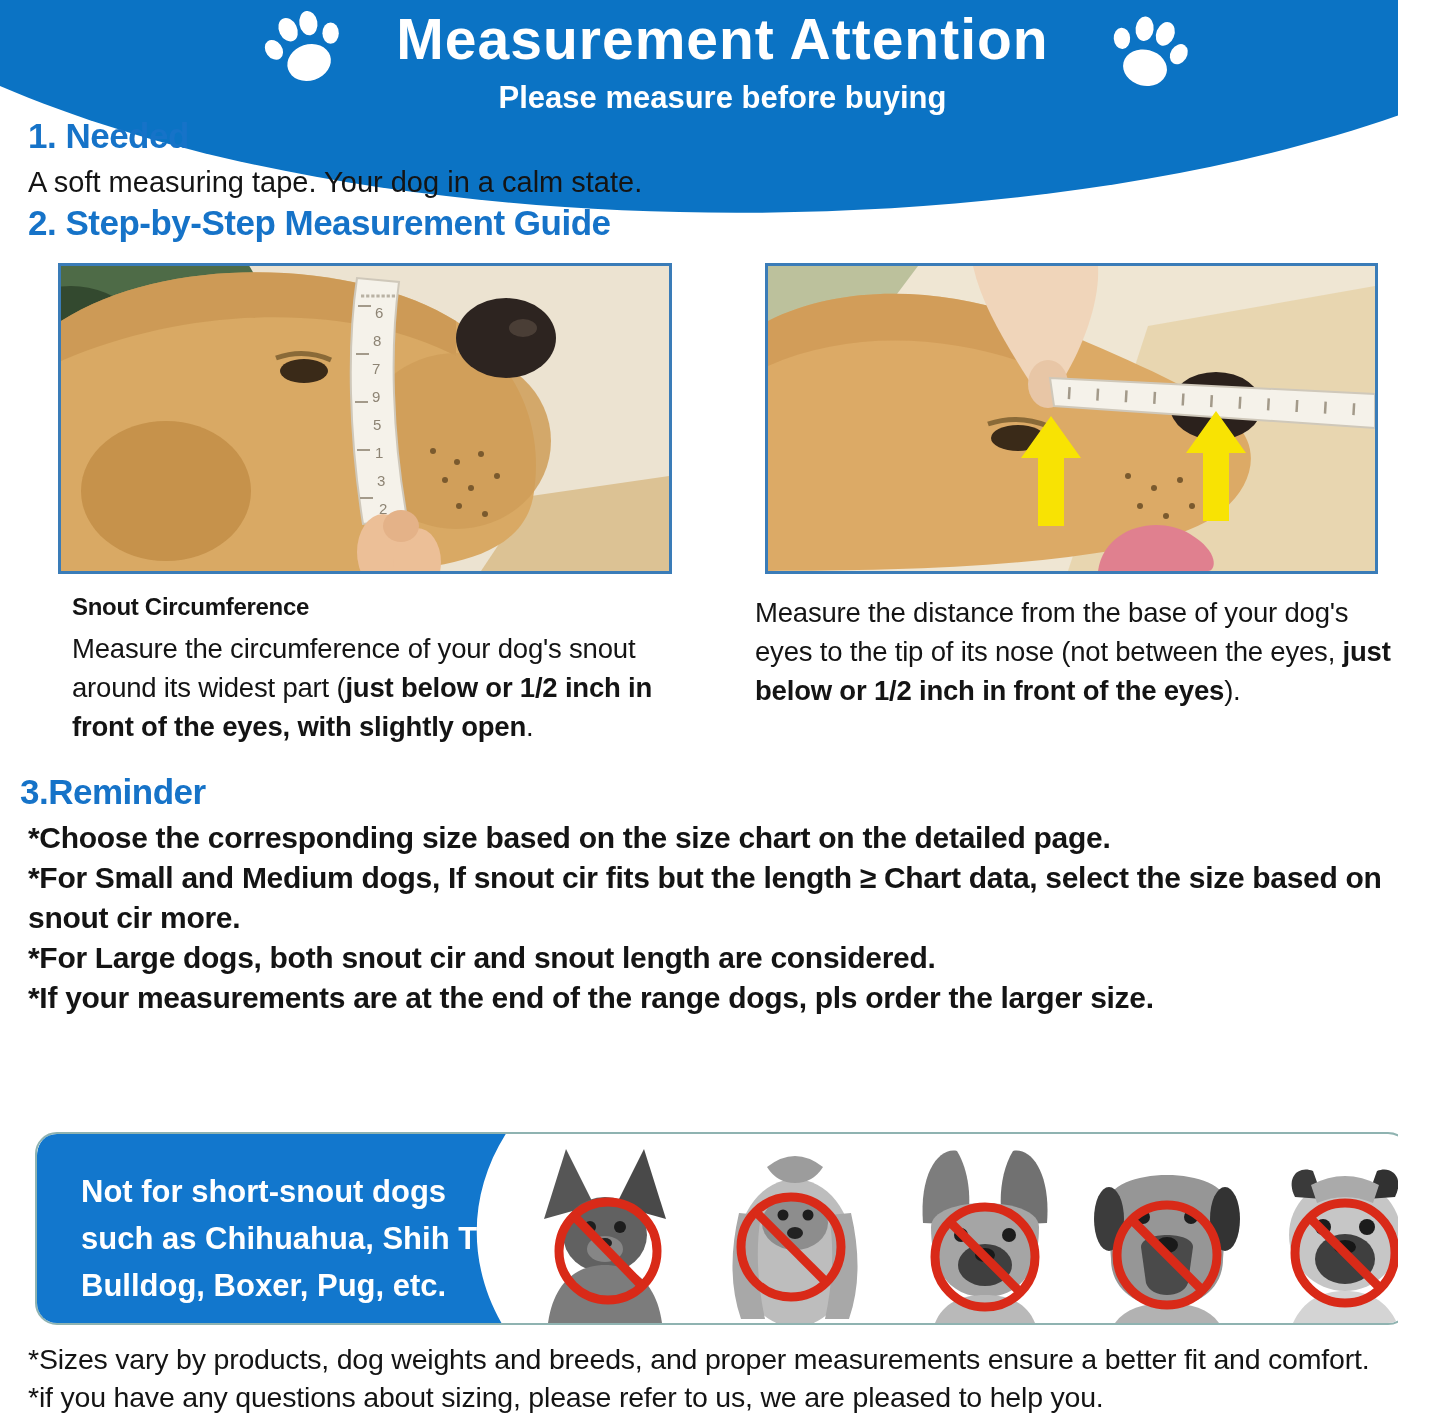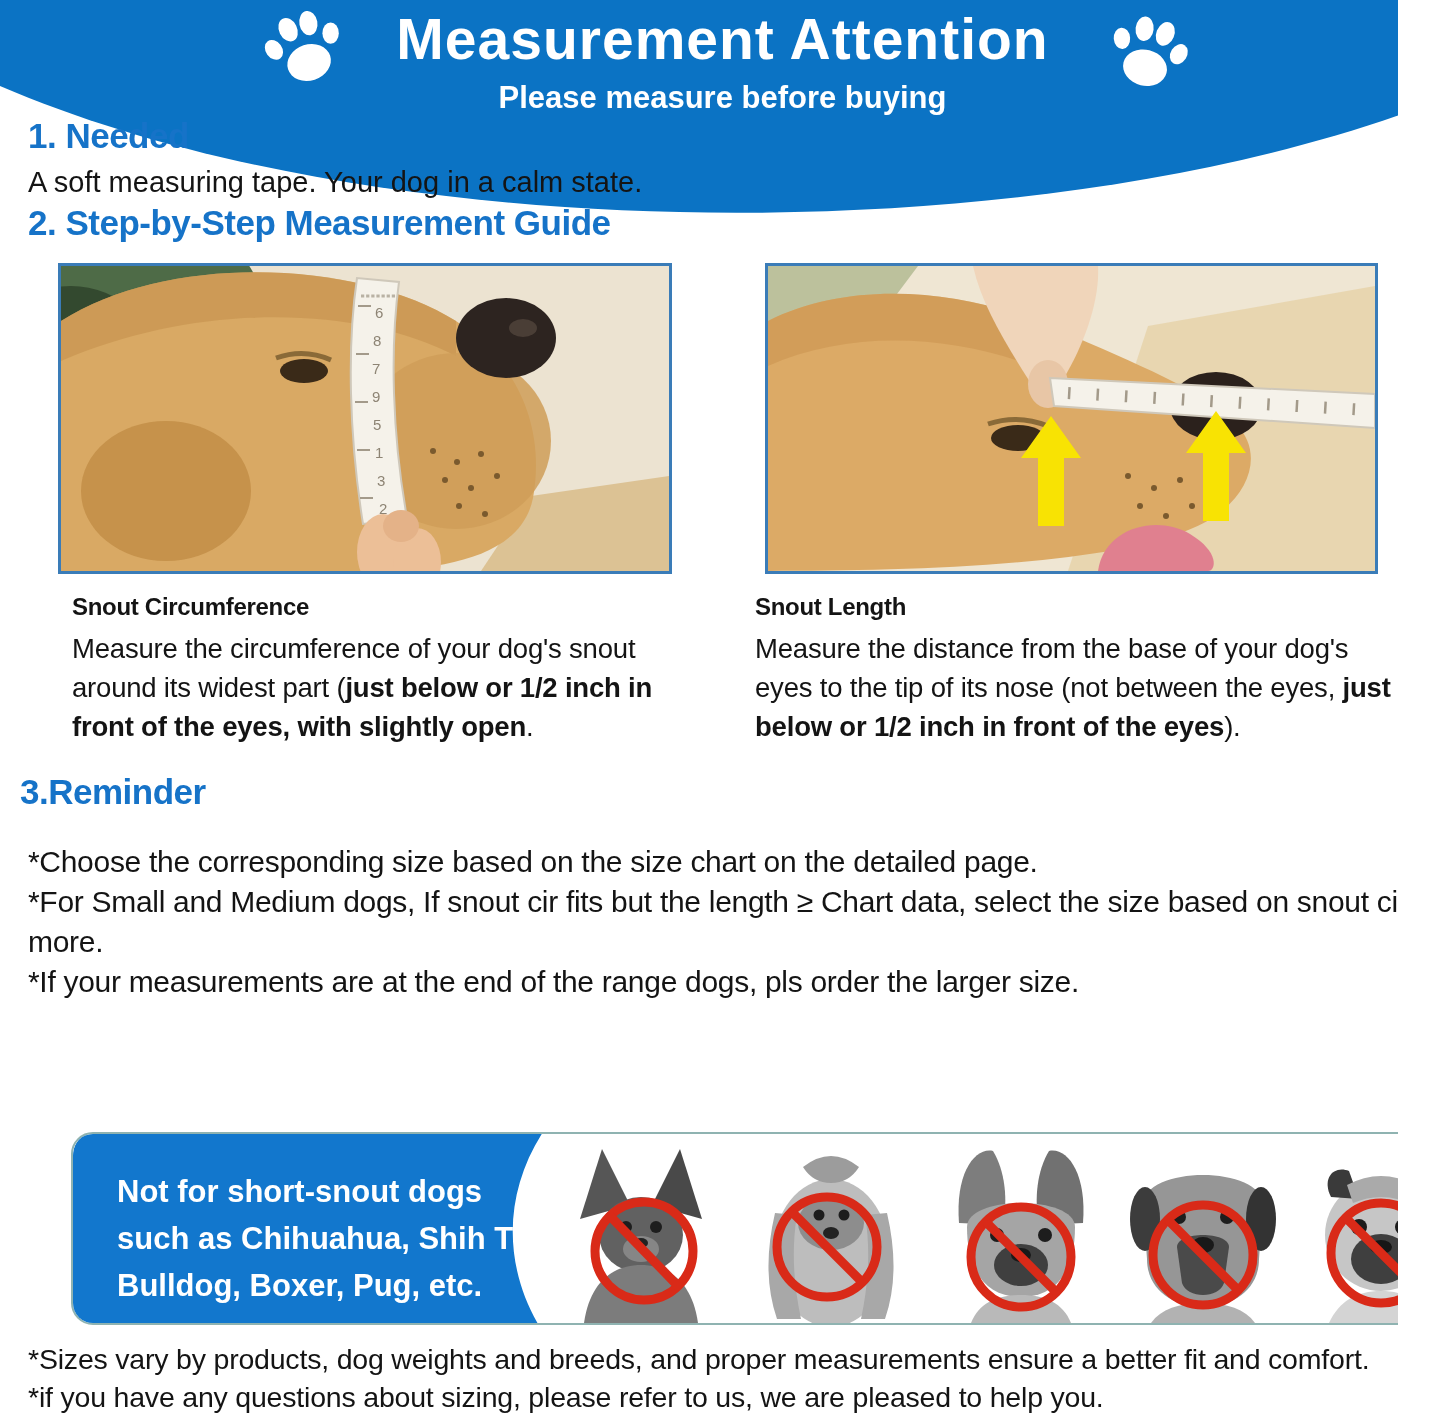--- a/index.html
+++ b/index.html
@@ -41,26 +41,26 @@
   .photo svg{display:block;}
 
   
   .caption{position:absolute;top:593px;}
   .caption-left{left:72px;width:630px;}
   .caption-right{left:755px;width:640px;}
   .caption h3{margin:0 0 8px 0;font-size:24px;font-weight:bold;letter-spacing:-0.3px;}
   .caption p{margin:0;font-size:27.5px;line-height:39px;letter-spacing:-0.2px;}
 
   
-  .reminder{position:absolute;left:28px;top:842px;width:1400px;}
+  .reminder{position:absolute;left:28px;top:818px;width:1400px;font-weight:bold;}
   .reminder p{margin:0;font-size:30px;line-height:40px;letter-spacing:-0.3px;}
 
   
   .notfor-box{position:absolute;left:35px;top:1132px;width:1375px;height:193px;
-    border:2px solid var(--box-border);border-radius:22px;background:#fff;overflow:hidden;margin-left:36px;}
+    border:2px solid var(--box-border);border-radius:22px;background:#fff;overflow:hidden;}
   .notfor-blue{position:absolute;left:-2px;top:-2px;}
   .notfor-text{position:absolute;left:44px;top:34px;color:#fff;font-size:31px;font-weight:bold;line-height:47px;}
   .dog{position:absolute;bottom:0;}
 
   
   .footer{position:absolute;left:28px;top:1340px;width:1400px;}
   .footer p{margin:0;font-size:28.5px;line-height:38px;letter-spacing:-0.2px;}
 </style>
 </head>
 <body>
@@ -195,28 +195,28 @@
         <polygon points="448,145 478,187 461,187 461,255 435,255 435,187 418,187"></polygon>
       </g>
     </svg>
   </figure>
 
   <div class="caption caption-left">
     <h3>Snout Circumference</h3>
     <p><span>Measure the circumference of your dog's snout around its widest part (</span><strong>just below or 1/2 inch in front of the eyes, with slightly open</strong><span>.</span></p>
   </div>
   <div class="caption caption-right">
-    <h3>Snout Length</h3>
     <p><span>Measure the distance from the base of your dog's eyes to the tip of its nose (not between the eyes, </span><strong>just below or 1/2 inch in front of the eyes</strong><span>).</span></p>
   </div>
 
   <h2 class="blue-heading h-reminder">3.Reminder</h2>
   <div class="reminder">
     <p>*Choose the corresponding size based on the size chart on the detailed page.</p>
     <p>*For Small and Medium dogs, If snout cir fits but the length ≥ Chart data, select the size based on snout cir more.</p>
+    <p>*For Large dogs, both snout cir and snout length are considered.</p>
     <p>*If your measurements are at the end of the range dogs, pls order the larger size.</p>
   </div>
 
   <div class="notfor-box">
     <svg class="notfor-blue" width="520" height="197" viewBox="0 0 520 197">
       <path d="M26,0 H472 C432,62 432,135 470,197 H26 C12,197 2,187 2,173 V24 C2,10 12,0 26,0 Z" fill="#1277cd"></path>
     </svg>
     <div class="notfor-text">
       <div>Not for short-snout dogs</div>
       <div>such as Chihuahua, Shih Tzu,</div>

